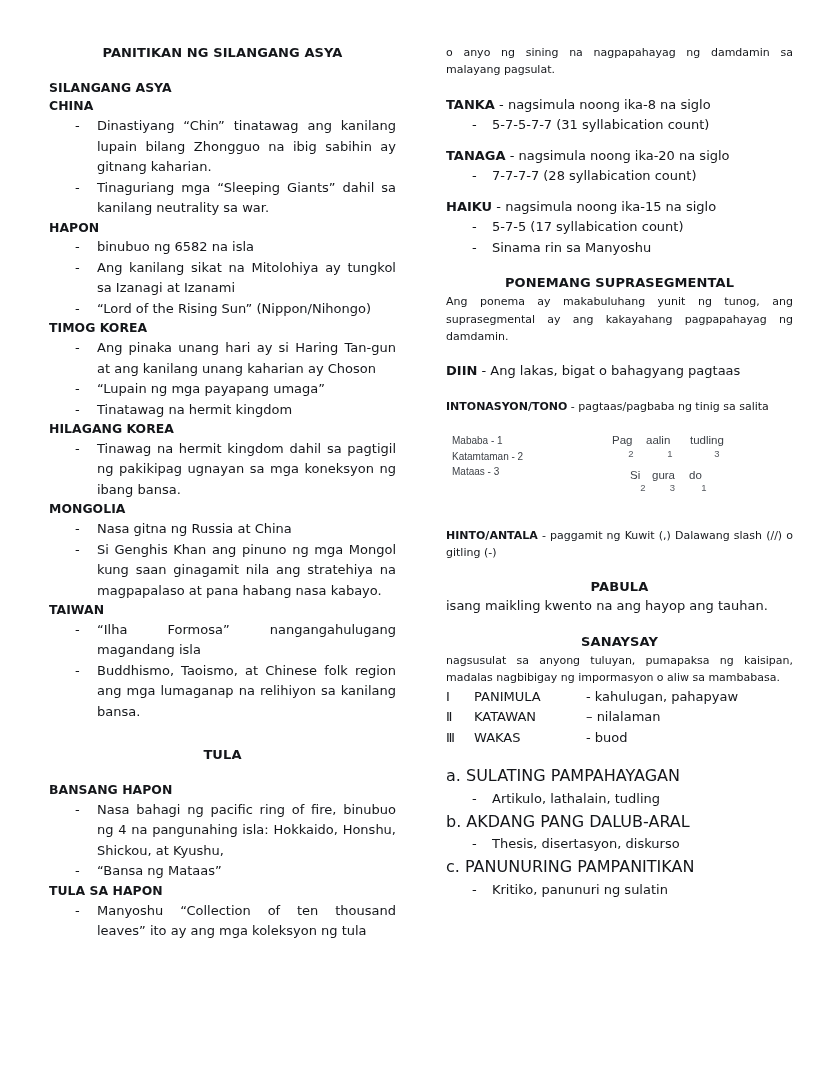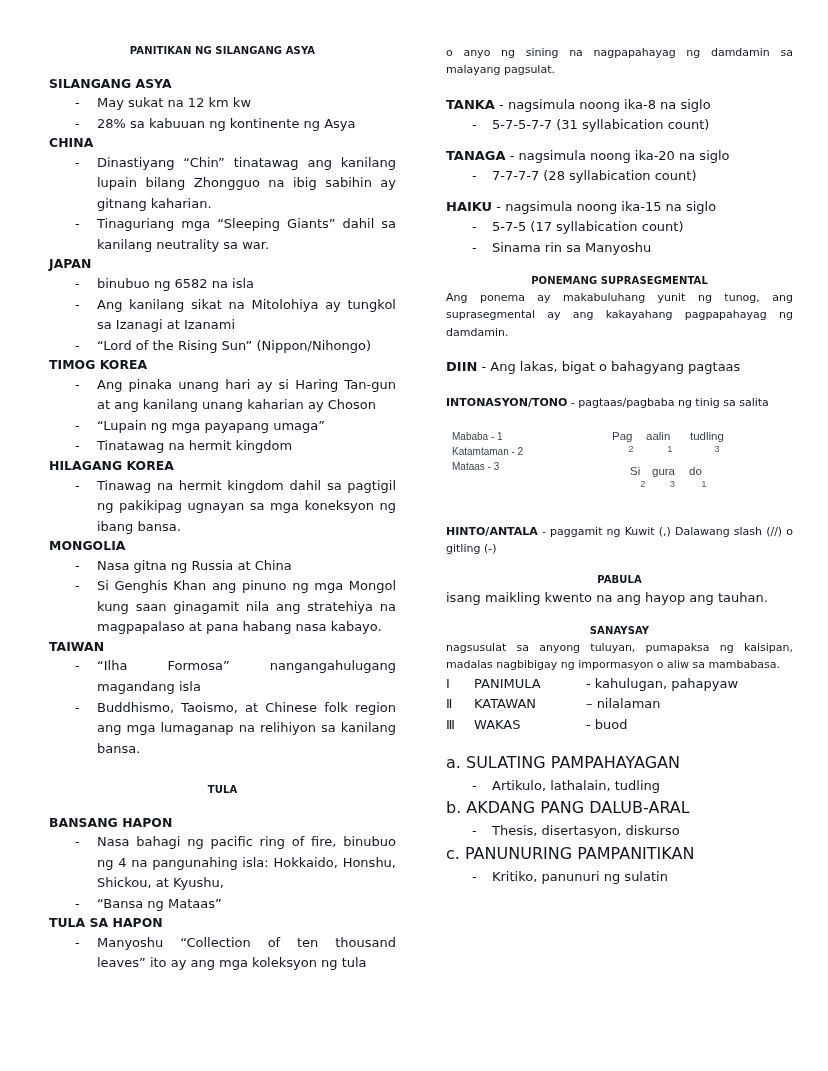--- a/index.html
+++ b/index.html
@@ -31,21 +31,21 @@
   }
   .col {
     width: 347px;
   }
   .col-right { width: 347px; }
 
   
   .center-head {
     text-align: center;
     font-weight: bold;
-    font-size: 10px;
+    font-size: 13px;
     letter-spacing: 0.1px;
     line-height: 1.45;
   }
   .sec-head {
     font-weight: bold;
     font-size: 12.4px;
     line-height: 1.5;
     letter-spacing: 0.05px;
   }
   .para {
@@ -153,32 +153,28 @@
 <div class="page">
   <div class="columns">
 
     <div class="col col-left">
 
       <div class="center-head">PANITIKAN NG SILANGANG ASYA</div>
 
       <div class="gap-m"></div>
 
       <div class="sec-head">SILANGANG ASYA</div>
-      <ul class="dash">
-        <li class="nojust">May sukat na 12 km kw</li>
-        <li class="nojust">28% sa kabuuan ng kontinente ng Asya</li>
-      </ul>
 
       <div class="sec-head">CHINA</div>
       <ul class="dash">
         <li>Dinastiyang “Chin” tinatawag ang kanilang lupain bilang Zhongguo na ibig sabihin ay gitnang kaharian.</li>
         <li>Tinaguriang mga “Sleeping Giants” dahil sa kanilang neutrality sa war.</li>
       </ul>
 
-      <div class="sec-head">JAPAN</div>
+      <div class="sec-head">HAPON</div>
       <ul class="dash">
         <li class="nojust"> binubuo ng 6582 na isla</li>
         <li>Ang kanilang sikat na Mitolohiya ay tungkol sa Izanagi at Izanami</li>
         <li>“Lord of the Rising Sun” (Nippon/Nihongo)</li>
       </ul>
 
       <div class="sec-head">TIMOG KOREA</div>
       <ul class="dash">
         <li>Ang pinaka unang hari ay si Haring Tan-gun at ang kanilang unang kaharian ay Choson</li>
         <li class="nojust">“Lupain ng mga payapang umaga”</li>

